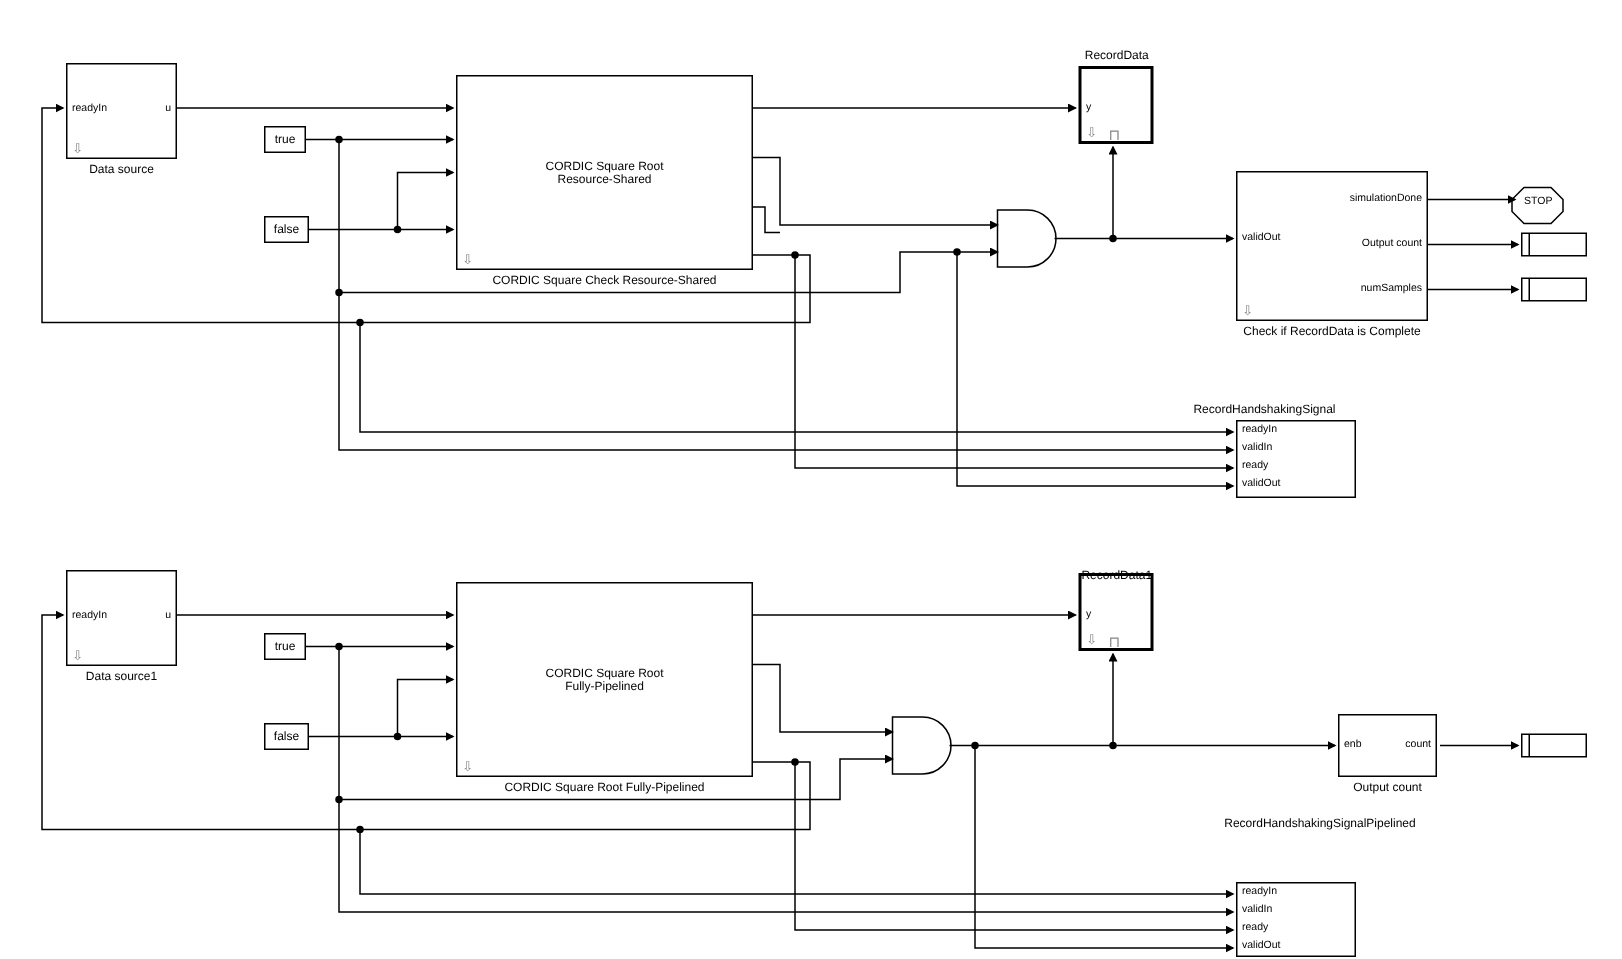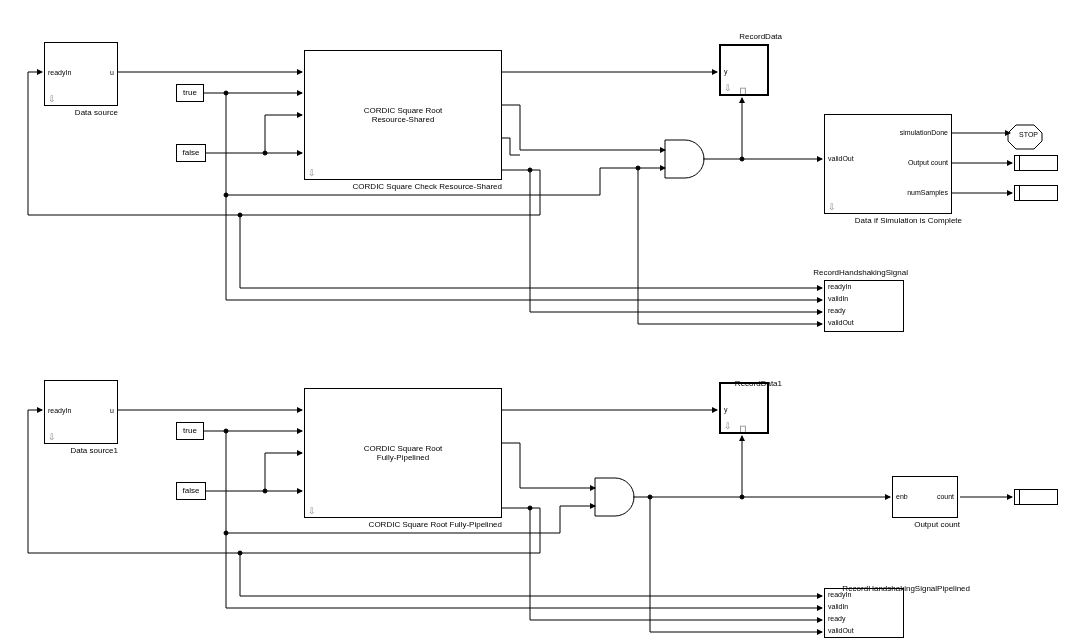--- a/index.html
+++ b/index.html
@@ -1,19 +1,19 @@
 <!DOCTYPE html>
 <html><head>
 <meta charset="utf-8">
 <style>
   *{box-sizing:border-box;margin:0;padding:0}
   body{font-family:Arial,Helvetica,sans-serif;font-size:8px;background:#fff;width:1081px;height:639px;position:relative;overflow:hidden}
   svg{position:absolute;top:0;left:0;width:1081px;height:639px}
   .block{position:absolute;border:1px solid #000;background:#fff}
-  .label{position:absolute;font-size:8px;text-align:right;white-space:nowrap}
+  .label{position:absolute;font-size:8px;text-align:center;white-space:nowrap}
   .port{position:absolute;font-size:7px}
   .disp{position:absolute;border:1px solid #000;background:#fff}
   .tick{position:absolute;font-size:9px;color:#888}
   .sink{position:absolute;border:2px solid #000;background:#fff}
 </style>
 </head>
 <body>
 
 <svg>
 <defs>
@@ -127,21 +127,21 @@
 </div>
 <div class="label" style="left:707px;top:32px;width:75px">RecordData</div>
 
 <div class="block" style="left:824px;top:114px;width:128px;height:100px">
   <span class="port" style="right:3px;top:14px">simulationDone</span>
   <span class="port" style="left:3px;top:40px">validOut</span>
   <span class="port" style="right:3px;top:44px">Output count</span>
   <span class="port" style="right:3px;top:74px">numSamples</span>
   <span class="tick" style="left:3px;bottom:1px">⇩</span>
 </div>
-<div class="label" style="left:814px;top:216px;width:148px">Data if Simulation is Complete</div>
+<div class="label" style="left:814px;top:216px;width:148px">Check if RecordData is Complete</div>
 
 <div class="label" style="left:1013px;top:131px;width:25px;font-size:7px">STOP</div>
 
 <div class="disp" style="left:1014px;top:155px;width:44px;height:16px">
     <div style="border-left:1px solid #000;height:100%;margin-left:4px"></div>
   </div>
 <div class="disp" style="left:1014px;top:185px;width:44px;height:16px">
     <div style="border-left:1px solid #000;height:100%;margin-left:4px"></div>
   </div>
 
@@ -186,13 +186,13 @@
 <div class="disp" style="left:1014px;top:489px;width:44px;height:16px">
     <div style="border-left:1px solid #000;height:100%;margin-left:4px"></div>
   </div>
 
 <div class="block" style="left:824px;top:588px;width:80px;height:50px">
   <span class="port" style="left:3px;top:2px">readyIn</span>
   <span class="port" style="left:3px;top:14px">validIn</span>
   <span class="port" style="left:3px;top:26px">ready</span>
   <span class="port" style="left:3px;top:38px">validOut</span>
 </div>
-<div class="label" style="left:790px;top:584px;width:180px">RecordHandshakingSignalPipelined</div>
+<div class="label" style="left:790px;top:544px;width:180px">RecordHandshakingSignalPipelined</div>
 
 </body></html>

